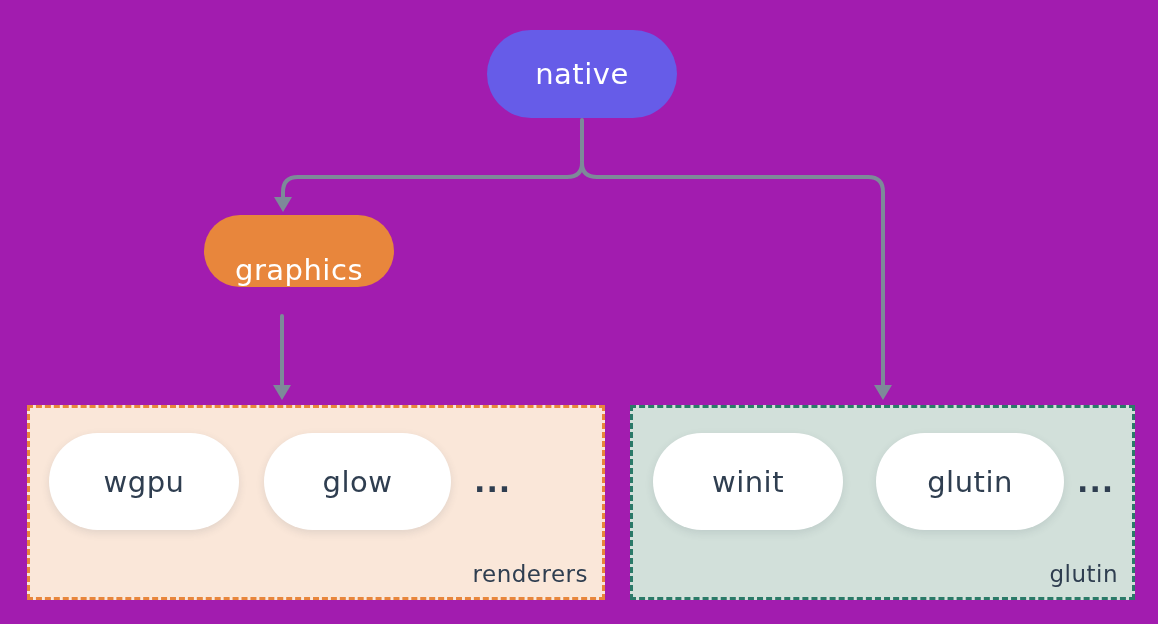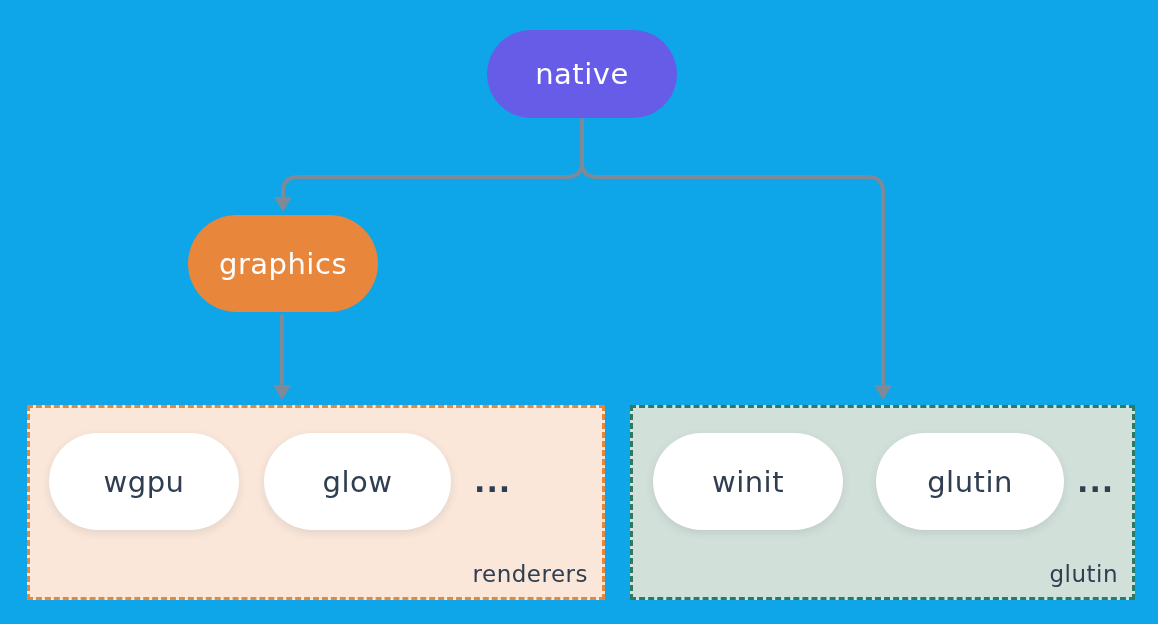--- a/index.html
+++ b/index.html
@@ -8,21 +8,21 @@
     background: #000000;
     width: 1158px;
     height: 624px;
     overflow: hidden;
     font-family: "DejaVu Sans", "Liberation Sans", sans-serif;
   }
   .canvas {
     position: relative;
     width: 1158px;
     height: 624px;
-    background: #0ea5e9;
+    background: #a21caf;
   }
   .connectors {
     position: absolute;
     left: 0; top: 0;
     width: 1158px; height: 624px;
     pointer-events: none;
   }
   .node {
     position: absolute;
     display: flex;
@@ -32,24 +32,25 @@
     font-size: 29px;
     letter-spacing: 0.5px;
   }
   .node-native {
     left: 487px; top: 30px;
     width: 190px; height: 88px;
     background: #665CE8;
     border-radius: 44px;
   }
   .node-graphics {
-    left: 188px; top: 215px;
-    width: 190px; height: 97px;
+    left: 204px; top: 215px;
+    width: 190px; height: 72px;
     background: #E8863C;
     border-radius: 49px;
+    align-items: flex-end;
   }
   .group {
     position: absolute;
     top: 405px;
     height: 195px;
     box-sizing: border-box;
   }
   .group-renderers {
     left: 27px;
     width: 578px;

